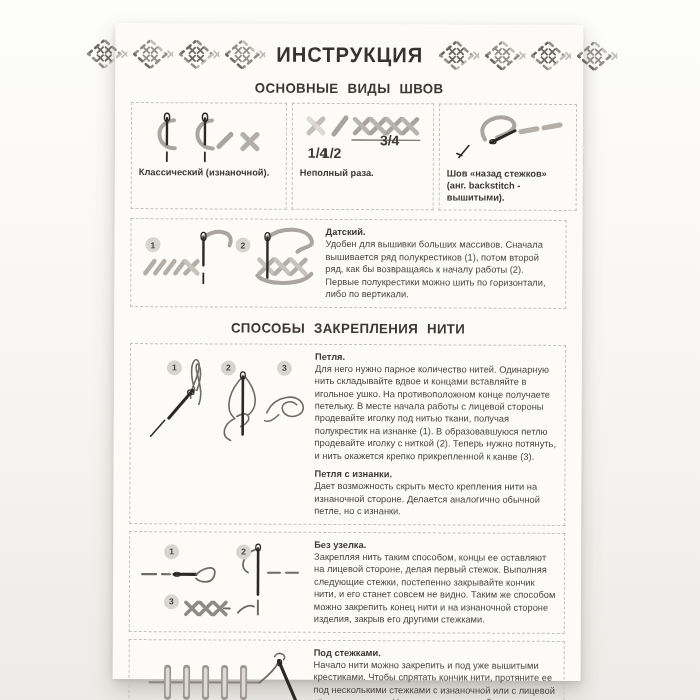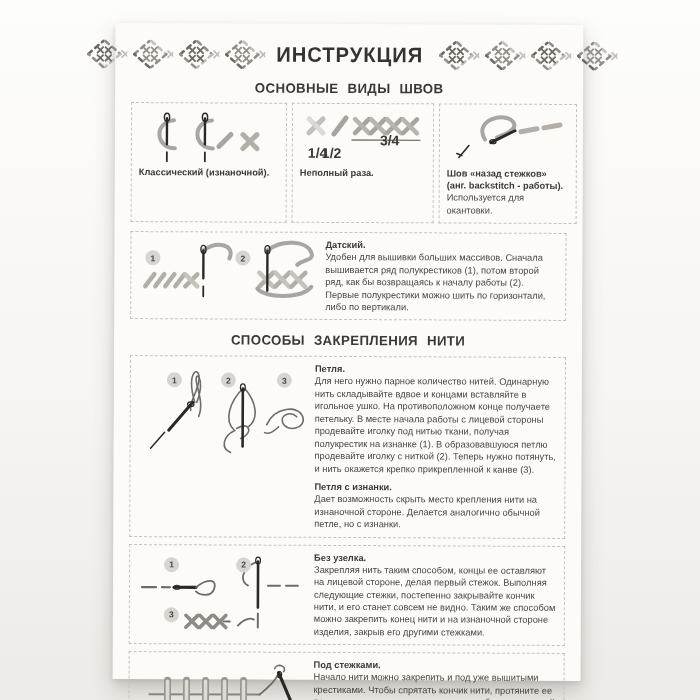--- a/index.html
+++ b/index.html
@@ -247,22 +247,21 @@
             <line x1="74" y1="22" x2="90" y2="19" stroke="#b3aea8" stroke-width="5"></line>
             <line x1="97" y1="18" x2="113" y2="15" stroke="#b3aea8" stroke-width="5"></line>
             <line x1="44" y1="33" x2="68" y2="21" stroke="#2c2826" stroke-width="3"></line>
             <ellipse cx="46" cy="32" rx="3" ry="2" stroke="#2c2826" stroke-width="1.4"></ellipse>
             <line x1="12" y1="48" x2="22" y2="36" stroke="#2c2826" stroke-width="1.6"></line>
             <line x1="10" y1="44" x2="15" y2="46" stroke="#2c2826" stroke-width="1.6"></line>
           </g>
         </svg>
       </div>
       <div class="card-title">Шов «назад стежков»</div>
-      <div class="card-title">(анг. backstitch - работы).</div>
-      <div class="card-body">Используется для окантовки.</div>
+      <div class="card-title">(анг. backstitch - вышитыми).</div>
     </div>
   </div>
 
   <div class="wide-card">
     <div class="wide-illus" style="width:182px;height:62px;">
       <span class="badge" style="left:6px;top:12px">1</span>
       <span class="badge" style="left:96px;top:12px">2</span>
       <svg width="182" height="62" viewBox="0 0 182 62">
         <g fill="none" stroke-linecap="round">
           <line x1="6" y1="48" x2="15" y2="36" stroke="#b3aea8" stroke-width="4.5"></line>

